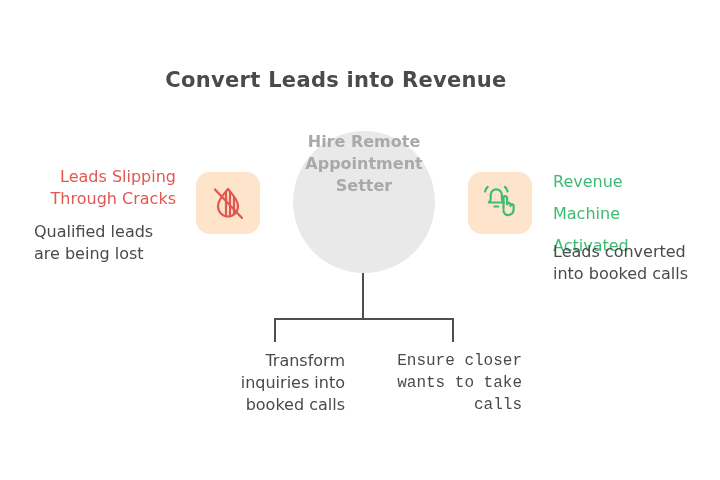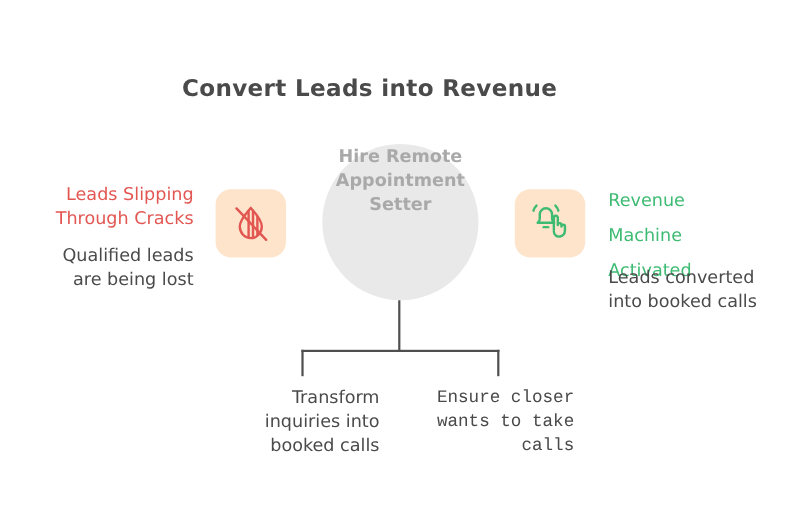--- a/index.html
+++ b/index.html
@@ -10,21 +10,21 @@
   .title{
     position:absolute;top:68px;left:0;width:672px;text-align:center;
     font-size:21px;font-weight:bold;color:#4a4a4a;letter-spacing:.3px;
   }
   
   .left-heading{
     position:absolute;left:34px;top:166px;width:142px;text-align:right;
     color:#e25752;font-weight:normal;font-size:16px;line-height:22px;
   }
   .left-desc{
-    position:absolute;left:34px;top:221px;width:142px;text-align:right;
+    position:absolute;left:34px;top:221px;width:142px;text-align:left;
     color:#4a4a4a;font-size:16px;line-height:22px;
   }
   .icon-tile{
     position:absolute;width:64px;height:62px;border-radius:14px;background:#fde4cb;
     display:flex;align-items:center;justify-content:center;
   }
   .tile-left{left:196px;top:172px;}
   .tile-right{left:468px;top:172px;}
   
   .circle{

